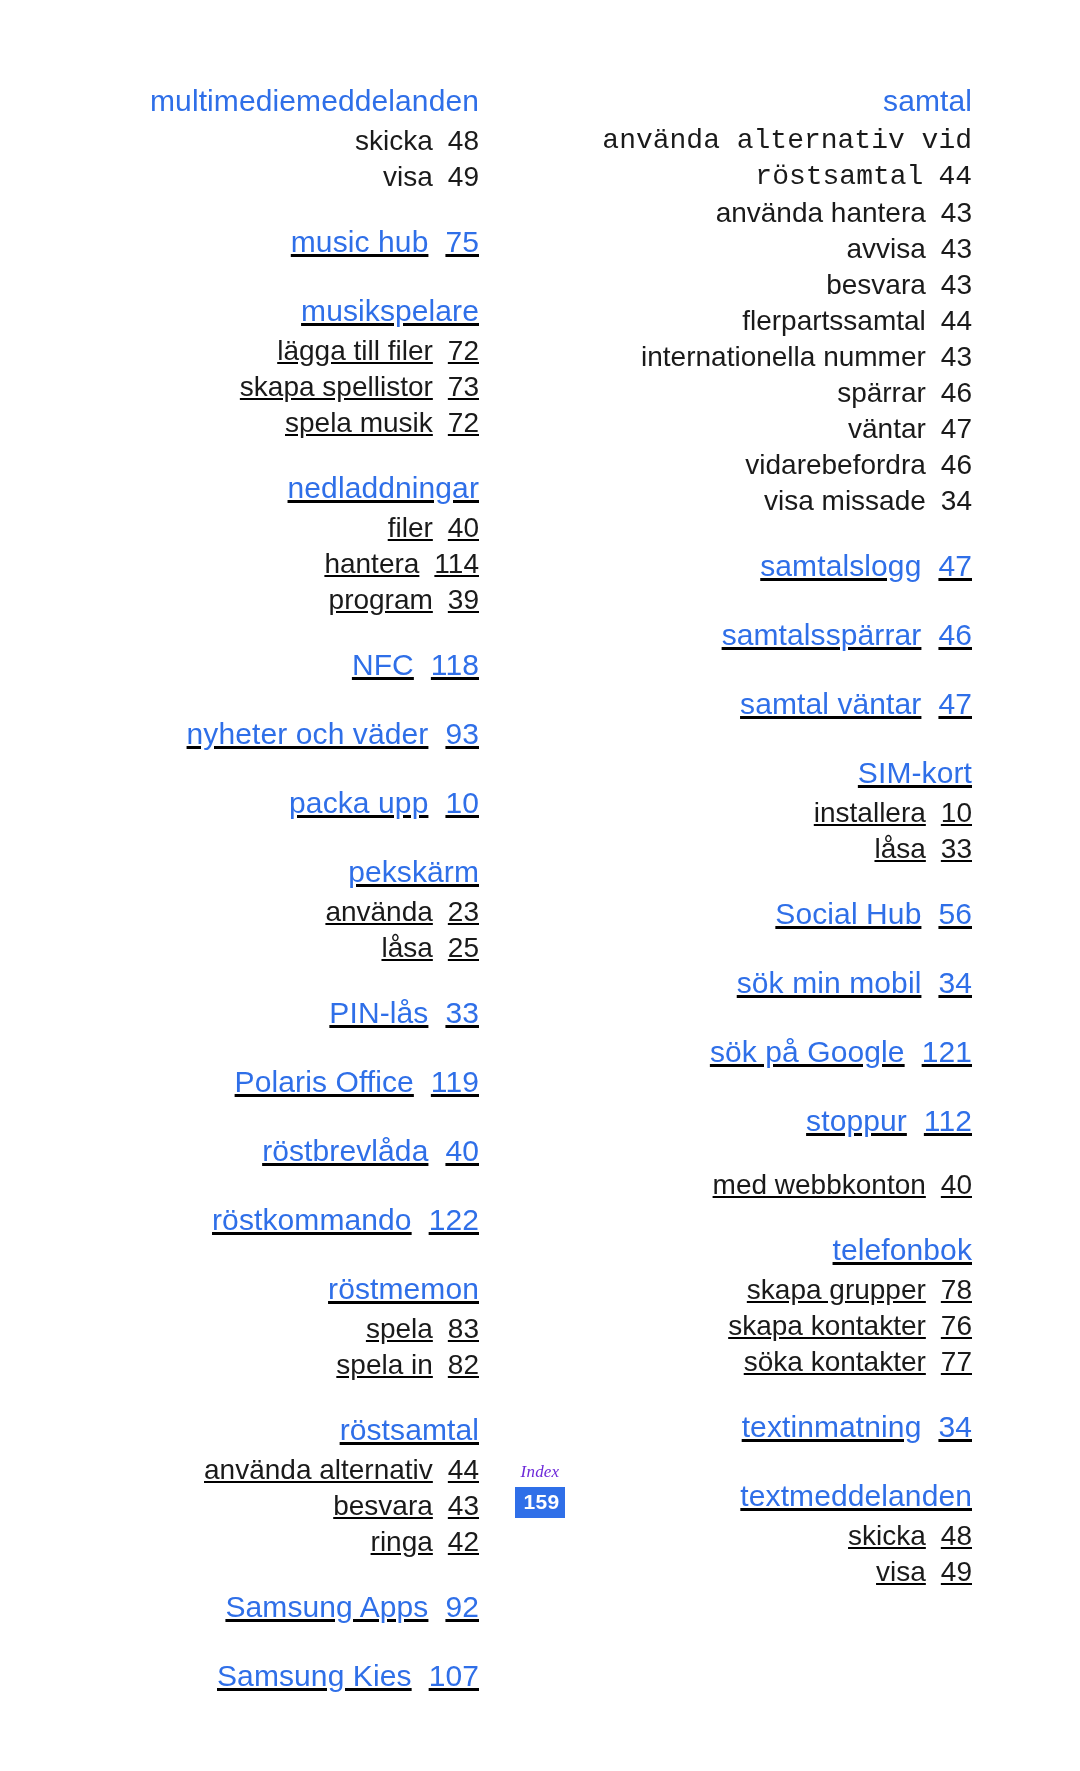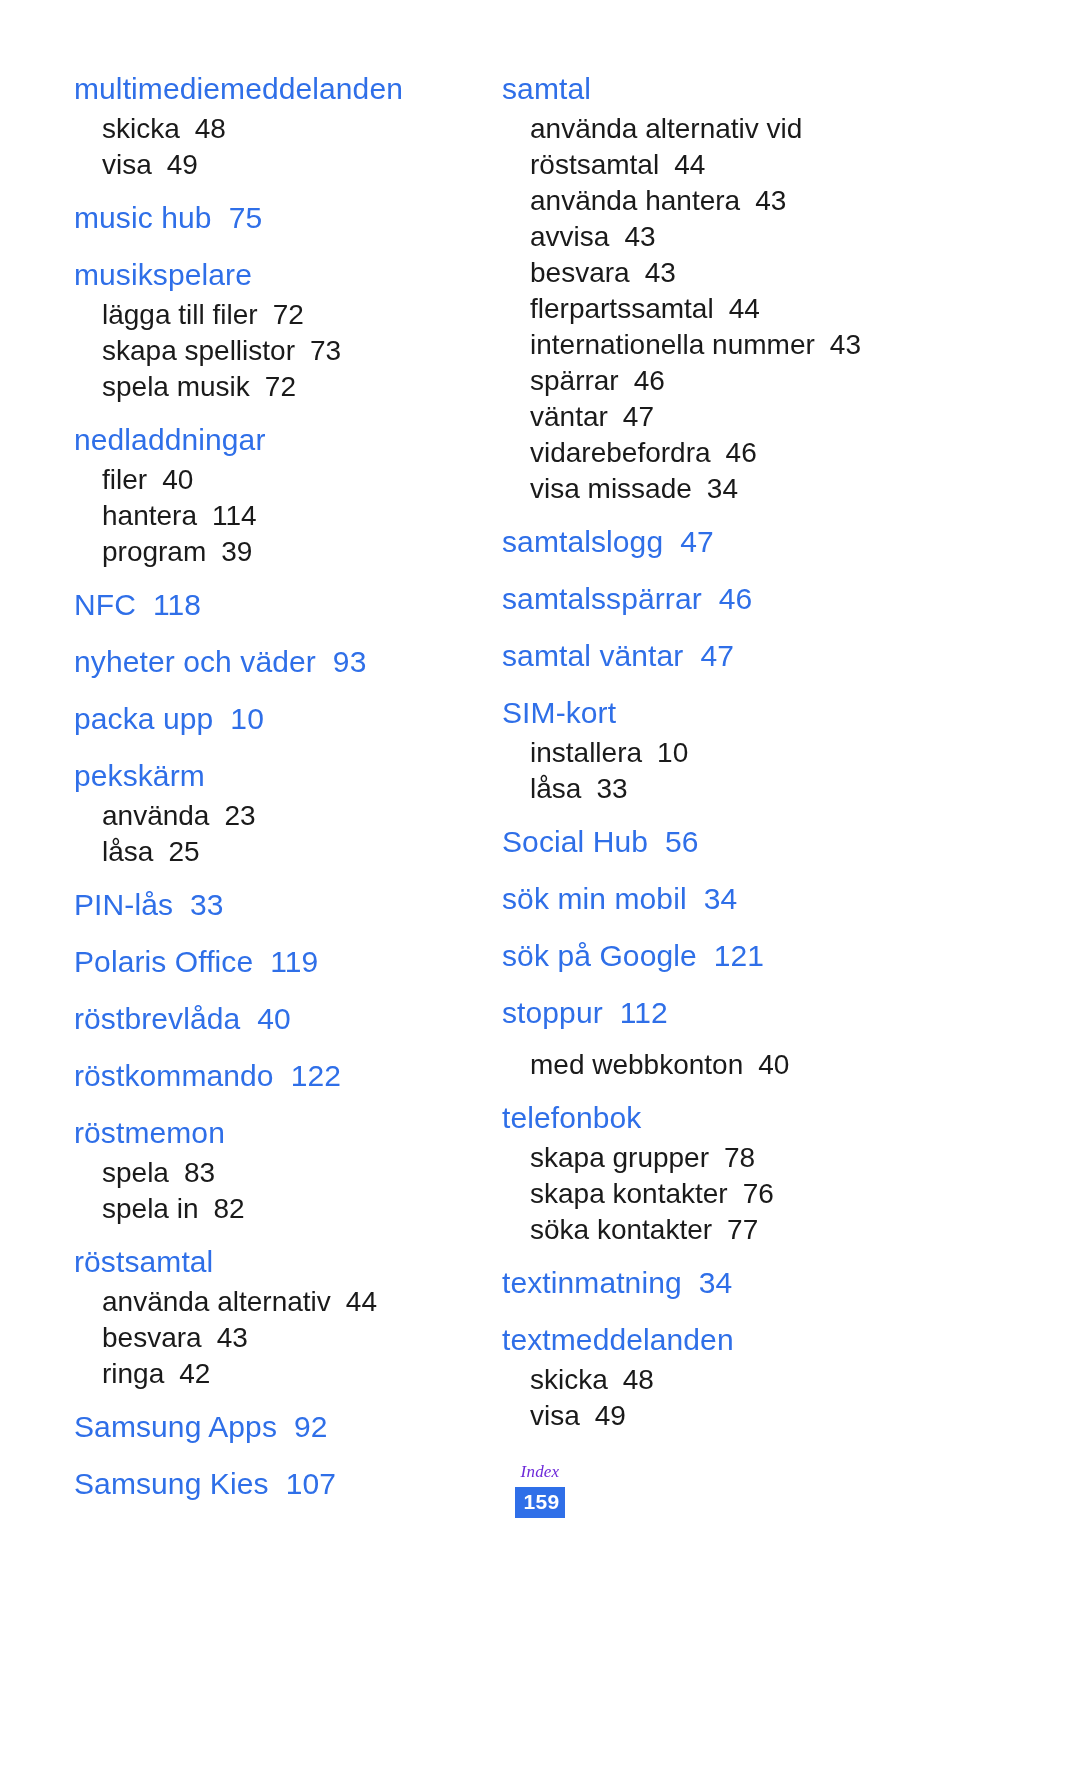--- a/index.html
+++ b/index.html
@@ -36,22 +36,23 @@
   .column {
     display: flex;
     flex-direction: column;
   }
   .column-left  { width: 425px; }
   .column-right { width: 490px; margin-left: 3px; }
 
   
   .entry {
     display: block;
-    margin: 4px;
+    margin: 16px;
     padding: 0;
+    text-align: right;
   }
   .entry-head {
     color: #2f6fe8;
     font-size: 30px;
     line-height: 45px;
     letter-spacing: 0.1px;
     white-space: nowrap;
   }
   .entry-head .pg {
     margin-left: 17px;
@@ -69,25 +70,26 @@
     line-height: 36px;
     padding-left: 28px;
     white-space: nowrap;
   }
   .sub .pg {
     margin-left: 15px;
   }
   .sub.wrap {
     white-space: normal;
     text-indent: 0;
+    font-family: Liberation Mono, monospace;
   }
 
   
   .entry + .entry { margin-top: 0px; }
-  .entry.gap-top { margin-top: 8px; }
+  .entry.gap-top { margin-top: 8px; text-decoration: underline; }
 
   
   .footer {
     position: absolute;
     left: 0;
     top: 1462px;
     width: 1080px;
     text-align: center;
   }
   .footer-label {

